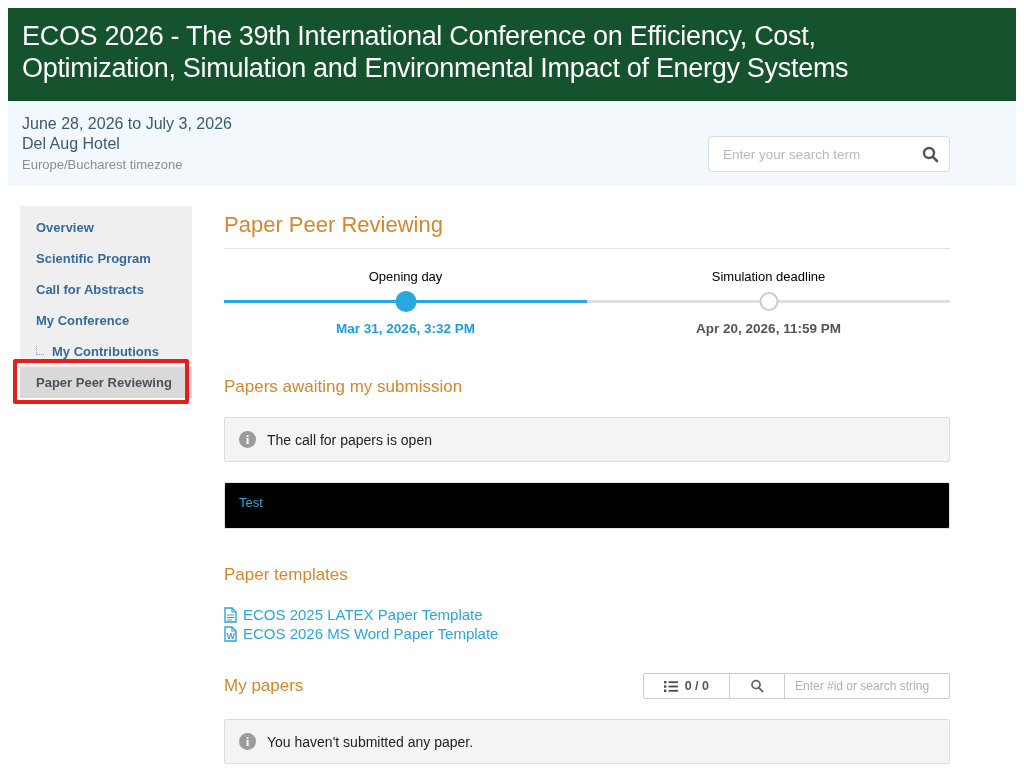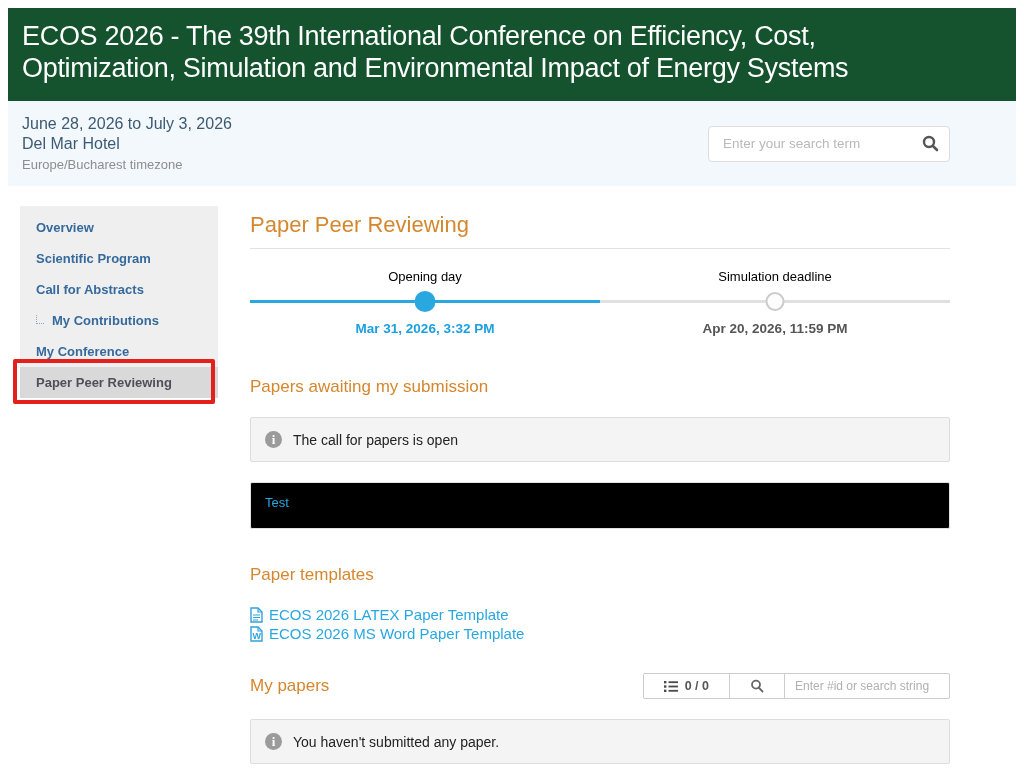--- a/index.html
+++ b/index.html
@@ -18,21 +18,21 @@
   .banner h1 {
     margin: 0; max-width: 885px;
     color: #fff; font-size: 27px; font-weight: 500;
     line-height: 1.17; letter-spacing: -0.3px;
   }
 
   
   .subband {
     background: #f3f8fc;
     padding: 13px 66px 14px 14px;
-    display: flex; justify-content: space-between; align-items: center;
+    display: flex; justify-content: space-between; align-items: flex-end;
   }
   .event-meta { color: #3d5a73; }
   .event-dates, .event-venue { font-size: 16px; line-height: 20px; }
   .event-tz { font-size: 13px; color: #8d8d8d; margin-top: 3px; }
   .searchbox {
     width: 242px; height: 36px; background: #fff;
     border: 1px solid #dcdcdc; border-radius: 4px;
     display: flex; align-items: center; padding: 0 10px 0 12px; margin-top: 1px;
   }
   .searchbox input {
@@ -40,21 +40,21 @@
     font-size: 13.5px; color: #333; background: transparent;
     font-family: "Liberation Sans", sans-serif;
   }
   .searchbox input::placeholder { color: #b9b9b9; }
 
   
   .content { display: flex; align-items: flex-start; padding: 20px 0 0 12px; }
 
   
   .sidebar {
-    width: 198px; background: #efefef; padding: 6px 0 0 0;
+    width: 172px; background: #efefef; padding: 6px 0 0 0;
     position: relative; flex: 0 0 auto;
   }
   .side-item {
     display: block; padding: 9px 16px; cursor: pointer;
     color: #36699c; font-size: 13px; font-weight: bold;
     line-height: 13px; position: relative;
   }
   .side-item.indent { padding-left: 32px; }
   .tree-glyph {
     position: absolute; left: 16px; top: 10px;
@@ -151,43 +151,43 @@
 
 <div class="page">
 
   <div class="banner">
     <h1>ECOS 2026 - The 39th International Conference on Efficiency, Cost, Optimization, Simulation and Environmental Impact of Energy Systems</h1>
   </div>
 
   <div class="subband">
     <div class="event-meta">
       <div class="event-dates">June 28, 2026 to July 3, 2026</div>
-      <div class="event-venue">Del Mar Hotel</div>
+      <div class="event-venue">Del Aug Hotel</div>
       <div class="event-tz">Europe/Bucharest timezone</div>
     </div>
     <div class="searchbox">
       <input type="text" placeholder="Enter your search term" style="">
       <svg class="icon-svg" width="17" height="17" viewBox="0 0 17 17">
         <circle cx="7" cy="7" r="5" fill="none" stroke="#555" stroke-width="2.4"></circle>
         <line x1="10.8" y1="10.8" x2="15" y2="15" stroke="#555" stroke-width="2.6" stroke-linecap="round"></line>
       </svg>
     </div>
   </div>
 
   <div class="content">
 
     <div class="sidebar">
       <div class="side-item">Overview</div>
       <div class="side-item">Scientific Program</div>
       <div class="side-item">Call for Abstracts</div>
+      <div class="side-item">My Conference</div>
       <div class="side-item indent">
         <span class="tree-glyph"></span>
         <span>My Contributions</span>
       </div>
-      <div class="side-item">My Conference</div>
       <div class="side-item selected">
         <span>Paper Peer Reviewing</span>
         <span class="annotation-box"></span>
       </div>
     </div>
 
     <div class="main">
 
       <h2 class="page-title">Paper Peer Reviewing</h2>
 
@@ -217,21 +217,21 @@
 
       <div class="template-list">
         <a class="template-link">
           <svg class="icon-svg" width="13" height="16" viewBox="0 0 13 16">
             <path d="M1 1 h7 l4 4 v10 h-11 z" fill="#fff" stroke="#2fa3dc" stroke-width="1.4"></path>
             <path d="M8 1 v4 h4" fill="none" stroke="#2fa3dc" stroke-width="1.2"></path>
             <line x1="3" y1="8" x2="10" y2="8" stroke="#2fa3dc" stroke-width="1"></line>
             <line x1="3" y1="10.5" x2="10" y2="10.5" stroke="#2fa3dc" stroke-width="1"></line>
             <line x1="3" y1="13" x2="8" y2="13" stroke="#2fa3dc" stroke-width="1"></line>
           </svg>
-          <span>ECOS 2026 LATEX Paper Template</span>
+          <span>ECOS 2025 LATEX Paper Template</span>
         </a>
         <a class="template-link">
           <svg class="icon-svg" width="13" height="16" viewBox="0 0 13 16">
             <path d="M1 1 h7 l4 4 v10 h-11 z" fill="#fff" stroke="#2fa3dc" stroke-width="1.4"></path>
             <path d="M8 1 v4 h4" fill="none" stroke="#2fa3dc" stroke-width="1.2"></path>
             <text x="2.4" y="13" font-family="Liberation Sans, sans-serif" font-size="9" font-weight="bold" fill="#2fa3dc">W</text>
           </svg>
           <span>ECOS 2026 MS Word Paper Template</span>
         </a>
       </div>

